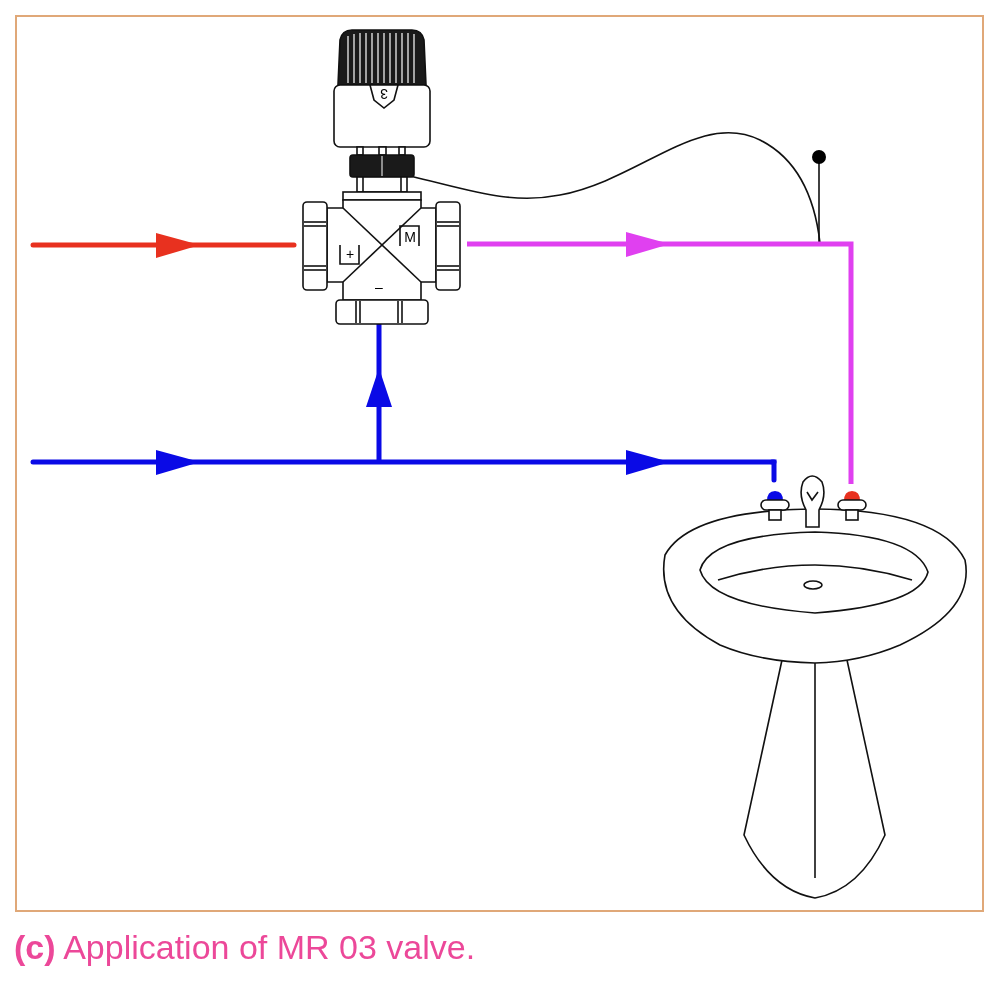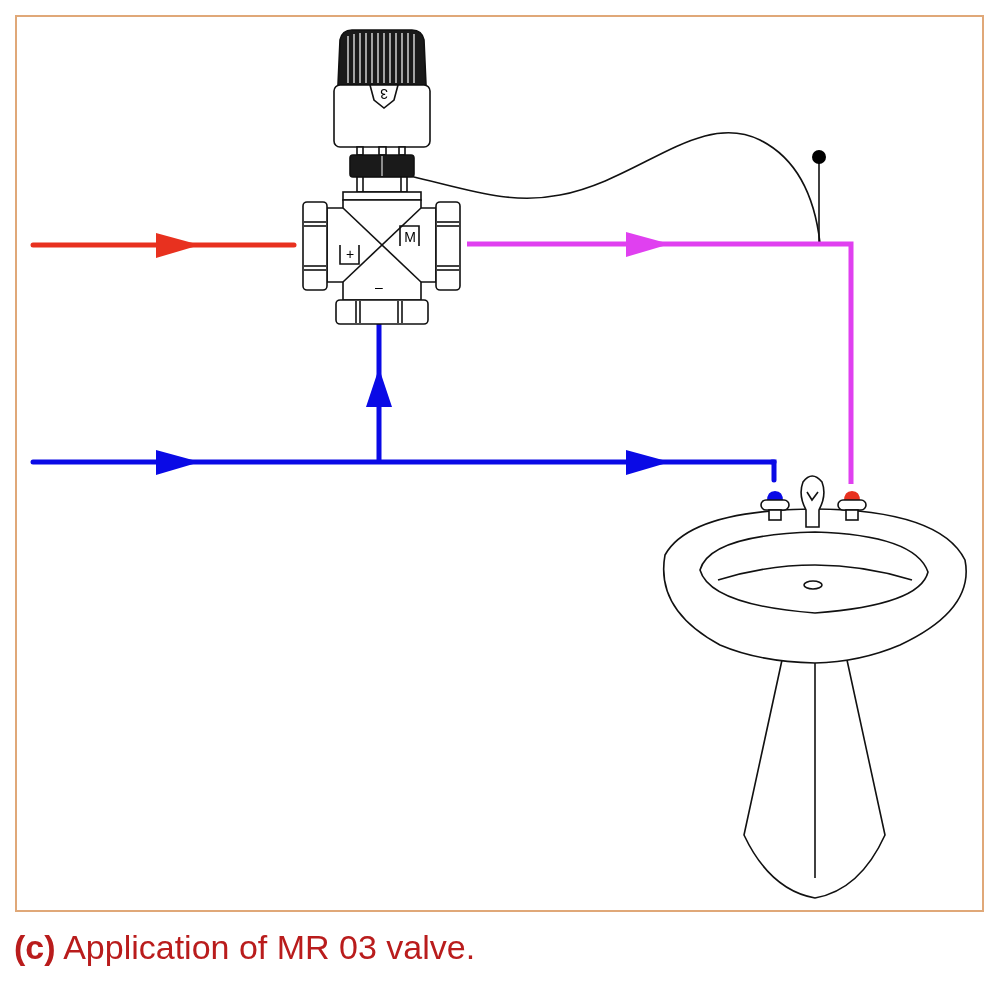--- a/index.html
+++ b/index.html
@@ -1,19 +1,19 @@
 <!DOCTYPE html>
 <html><head>
 <meta charset="utf-8">
 <style>
   html, body { margin: 0; padding: 0; background: #ffffff; }
   body { width: 1000px; height: 990px; position: relative; overflow: hidden; font-family: "Liberation Sans", sans-serif; }
   #frame { position: absolute; left: 15px; top: 15px; width: 969px; height: 897px; border: 2px solid #e0a878; box-sizing: border-box; }
   #diagram { position: absolute; left: 0; top: 0; }
-  #caption { position: absolute; left: 14px; top: 928px; font-size: 34px; color: #b91c1c; white-space: nowrap; }
+  #caption { position: absolute; left: 14px; top: 928px; font-size: 34px; color: #ec4899; white-space: nowrap; }
   #caption b { font-weight: bold; }
   .valve-label { font-family: "Liberation Sans", sans-serif; font-size: 14px; fill: #000; }
 </style>
 </head>
 <body>
 
 <div id="frame" style="border-color: rgb(224, 168, 120);"></div>
 
 <svg id="diagram" width="1000" height="990" viewBox="0 0 1000 990">
 

